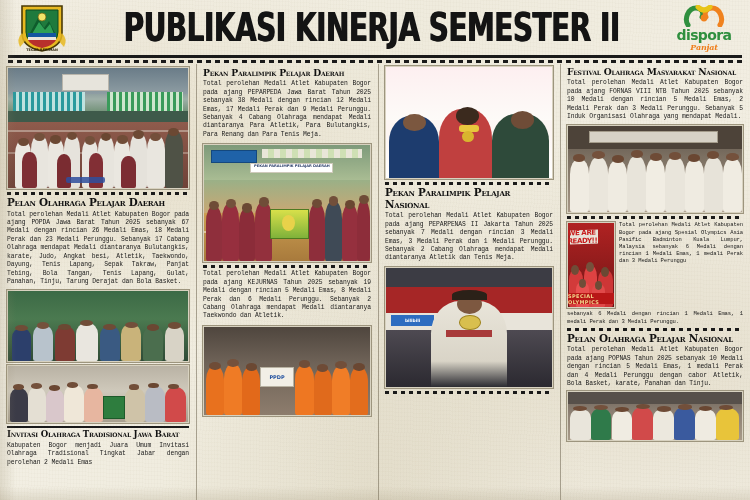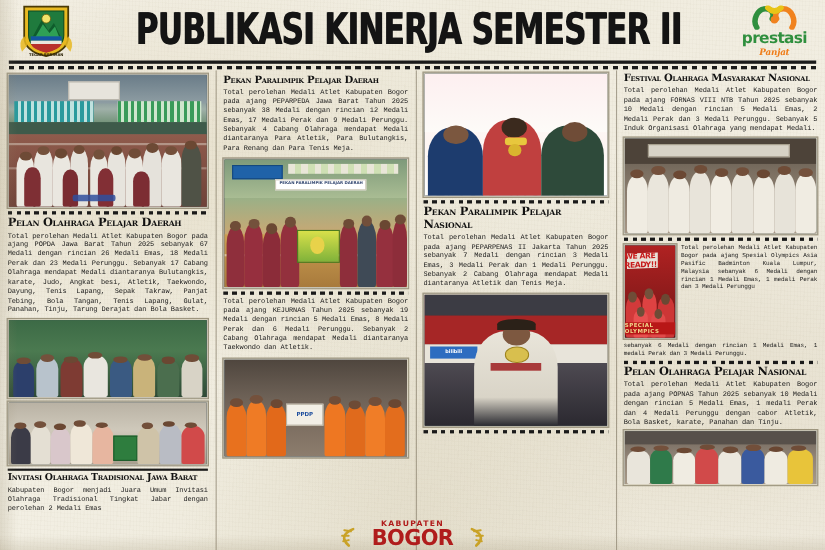--- a/index.html
+++ b/index.html
@@ -230,21 +230,21 @@
 
     <div class="masthead-title">PUBLIKASI KINERJA SEMESTER II</div>
 
     <div class="dispora">
       <svg class="dispora-mark" viewBox="0 0 44 22">
         <path d="M6 20 C2 14 6 3 14 3 C20 3 22 8 20 12" stroke="#2f8f3e" stroke-width="5" fill="none" stroke-linecap="round"></path>
         <path d="M38 20 C42 14 38 3 30 3 C24 3 22 8 24 12" stroke="#f0821e" stroke-width="5" fill="none" stroke-linecap="round"></path>
         <path d="M16 2 C20 6 24 6 28 2" stroke="#e8c417" stroke-width="5" fill="none" stroke-linecap="round"></path>
         <circle cx="22" cy="13" r="3.4" fill="#f0821e"></circle>
       </svg>
-      <div class="dispora-name">prestasi</div>
+      <div class="dispora-name">dispora</div>
       <div class="dispora-sub">Panjat</div>
     </div>
   </div>
 
   <div class="rule-top"></div>
   <div class="rule-dots"></div>
 
   <div class="cols">
 
     <div class="col col-1">
@@ -557,26 +557,16 @@
           <div class="head" style="left:63%;top:25%;width:8%;height:11%;background:#724f3a"></div>
           <div class="fig" style="left:73%;width:12%;height:66%;background:#efebe1"></div>
           <div class="head" style="left:75%;top:28%;width:8%;height:11%;background:#6a4732"></div>
           <div class="fig" style="left:85%;width:13%;height:68%;background:#e8c43a"></div>
           <div class="head" style="left:87%;top:26%;width:8%;height:11%;background:#6f4c37"></div>
         </div>
       </div>
     </div>
   </div>
 
-  <div class="bogor">
-    <svg class="bogor-wreath" viewBox="0 0 176 24">
-      <path d="M34 6 Q20 12 30 21" stroke="#c9a227" stroke-width="2.4" fill="none" stroke-linecap="round"></path>
-      <path d="M32 8 L26 7 M30 12 L24 12 M30 16 L25 17" stroke="#c9a227" stroke-width="1.8" stroke-linecap="round"></path>
-      <path d="M142 6 Q156 12 146 21" stroke="#c9a227" stroke-width="2.4" fill="none" stroke-linecap="round"></path>
-      <path d="M144 8 L150 7 M146 12 L152 12 M146 16 L151 17" stroke="#c9a227" stroke-width="1.8" stroke-linecap="round"></path>
-    </svg>
-    <div class="bogor-kab">KABUPATEN</div>
-    <div class="bogor-name">BOGOR</div>
-  </div>
 
   <div class="edge-shade-l"></div>
   <div class="edge-shade-b"></div>
 </div>
 
 </body></html>

